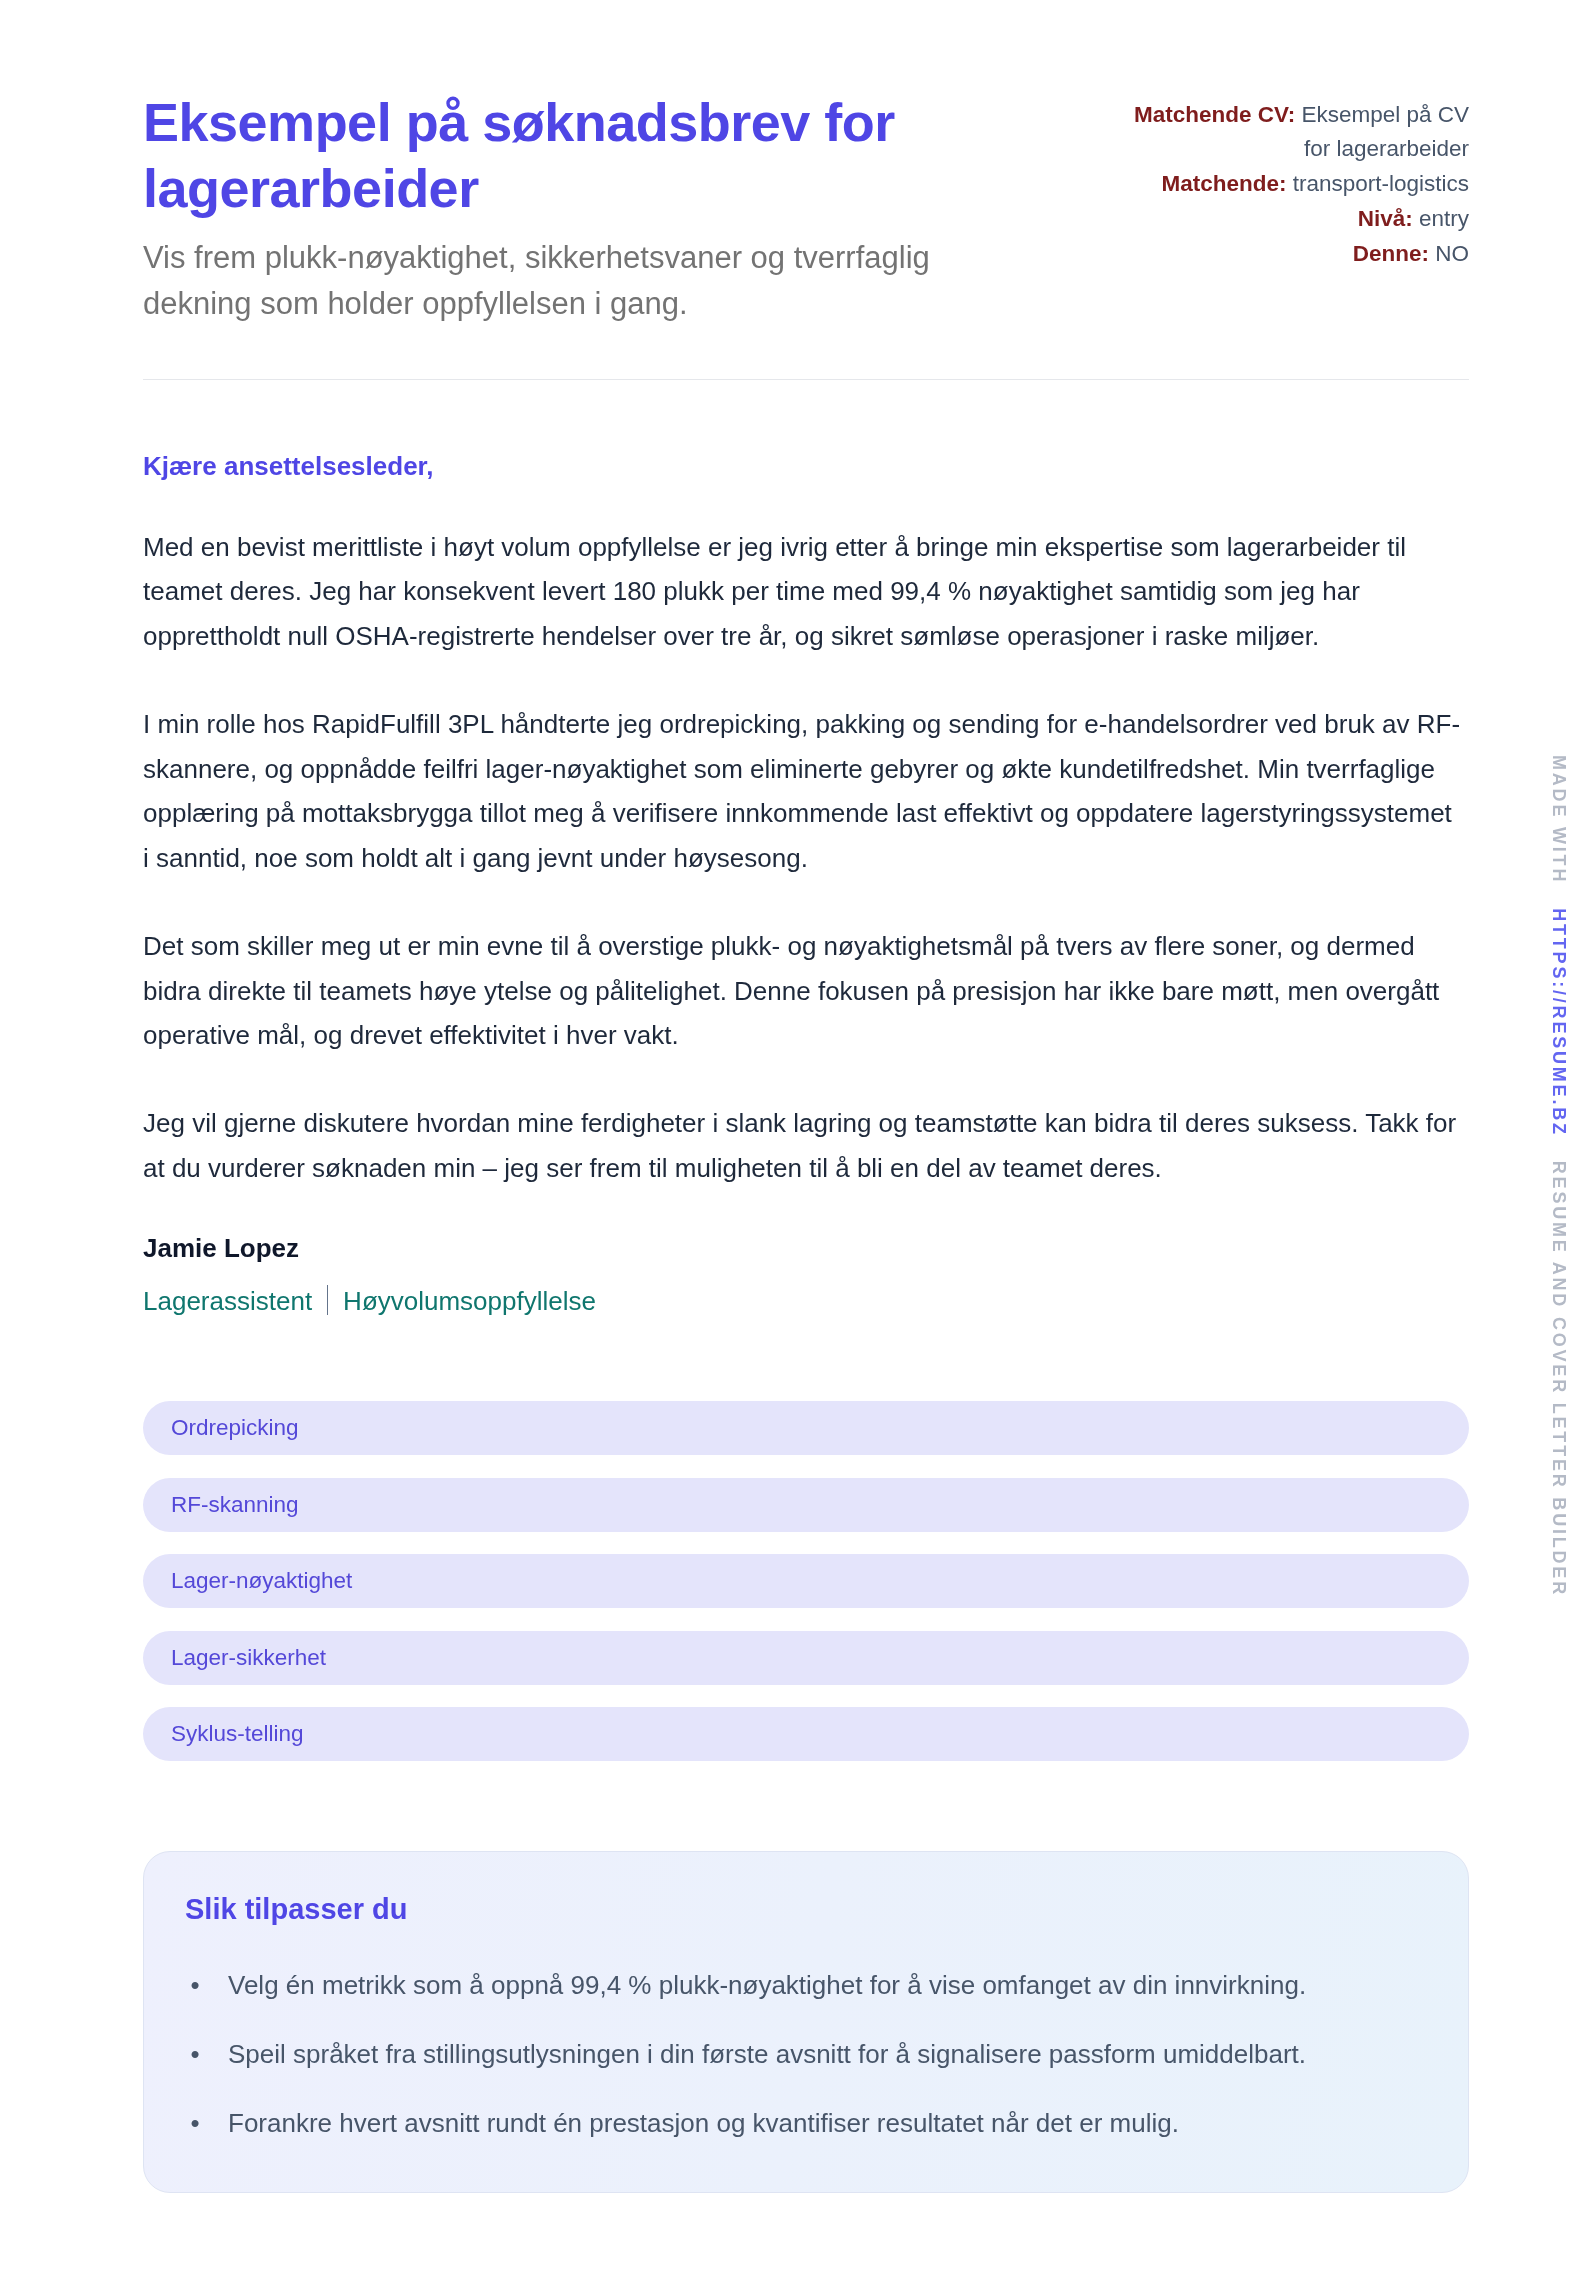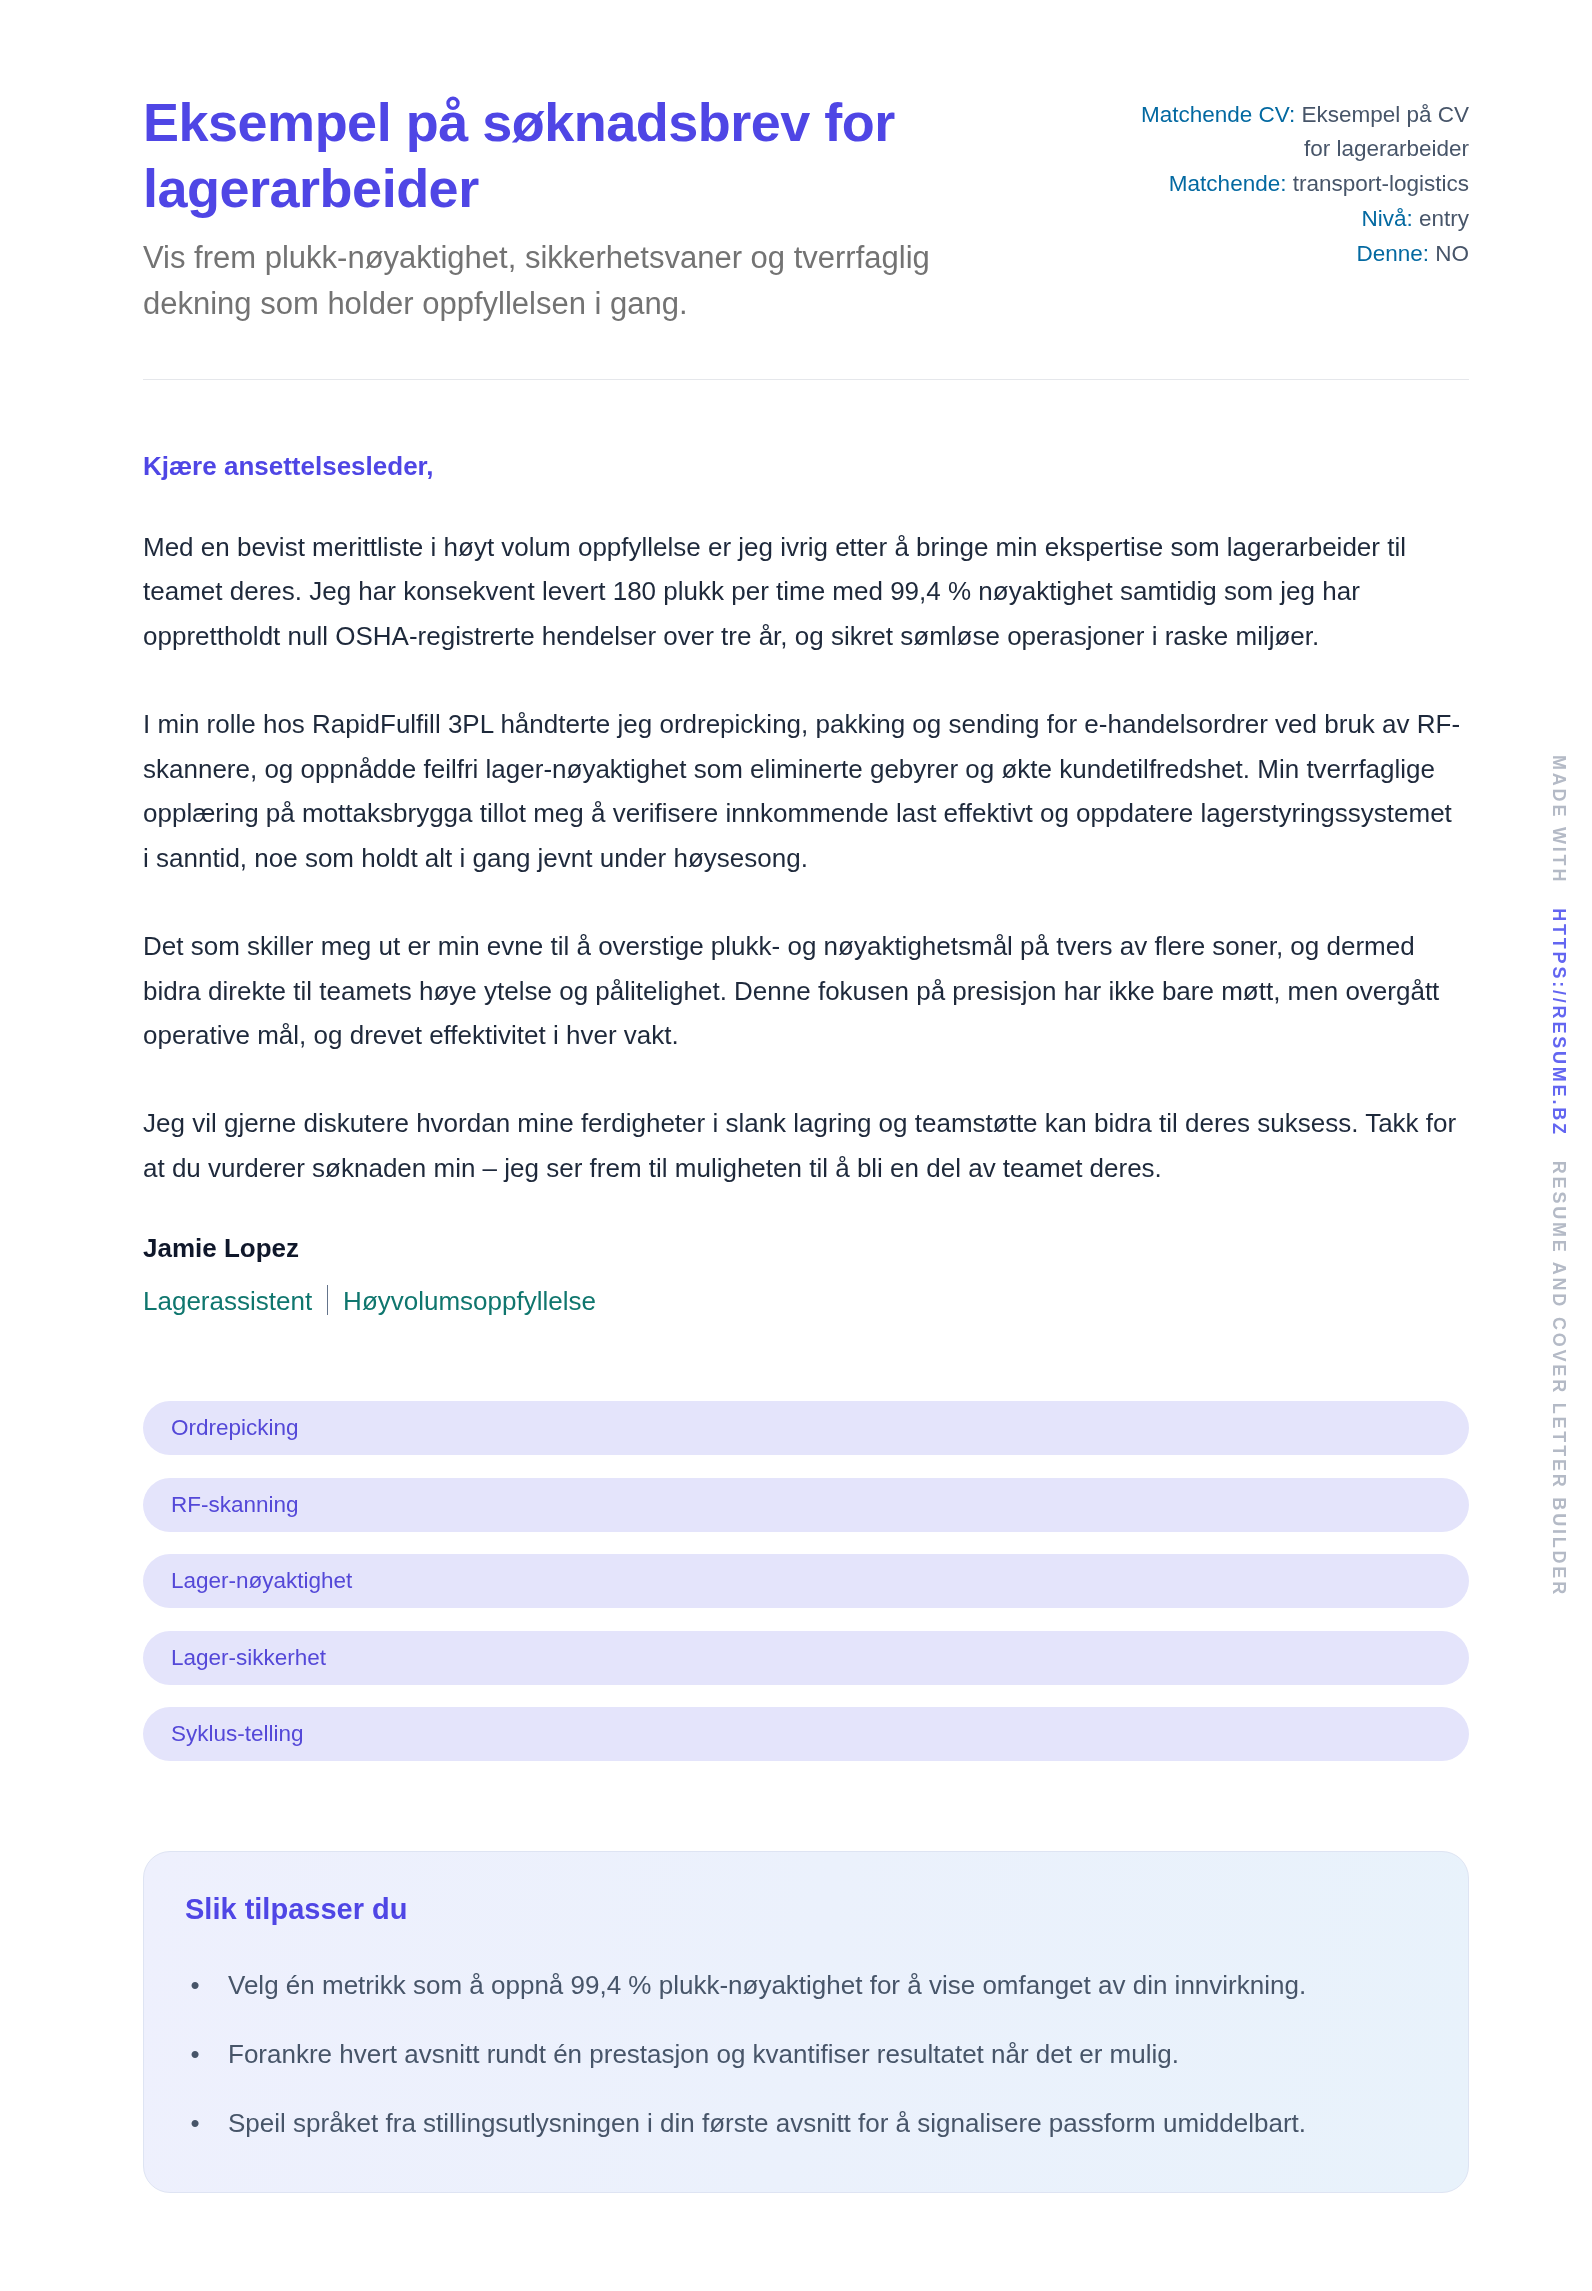--- a/index.html
+++ b/index.html
@@ -41,21 +41,21 @@
   }
   .meta-block {
     width: 347px;
     margin-top: 7.5px;
     text-align: right;
     font-size: 22.5px;
     line-height: 1.55;
     color: #475569;
     flex-shrink: 0;
   }
-  .meta-label { font-weight: 400; color: #0369a1; }
+  .meta-label { font-weight: 700; color: #7f1d1d; }
 
   .divider {
     border: none;
     border-top: 1.9px solid #e5e7eb;
     margin: 51px 0 0 0;
   }
 
   
   .greeting {
     margin: 71px 0 0 0;
@@ -209,22 +209,22 @@
         <span class="tag">RF-skanning</span>
         <span class="tag">Lager-nøyaktighet</span>
         <span class="tag">Lager-sikkerhet</span>
         <span class="tag">Syklus-telling</span>
       </div>
 
     <div class="tips-box">
       <h2 class="tips-heading">Slik tilpasser du</h2>
       <ul class="tips-list">
           <li>Velg én metrikk som å oppnå 99,4 % plukk-nøyaktighet for å vise omfanget av din innvirkning.</li>
+          <li>Speil språket fra stillingsutlysningen i din første avsnitt for å signalisere passform umiddelbart.</li>
           <li>Forankre hvert avsnitt rundt én prestasjon og kvantifiser resultatet når det er mulig.</li>
-          <li>Speil språket fra stillingsutlysningen i din første avsnitt for å signalisere passform umiddelbart.</li>
         </ul>
     </div>
 
   </div>
 
   <div class="watermark">
     <span class="wm-seg">MADE WITH</span><span class="wm-gap"></span><a href="#">HTTPS://RESUME.BZ</a><span class="wm-gap"></span><span class="wm-seg">RESUME AND COVER LETTER BUILDER</span>
   </div>
 </div>
 

